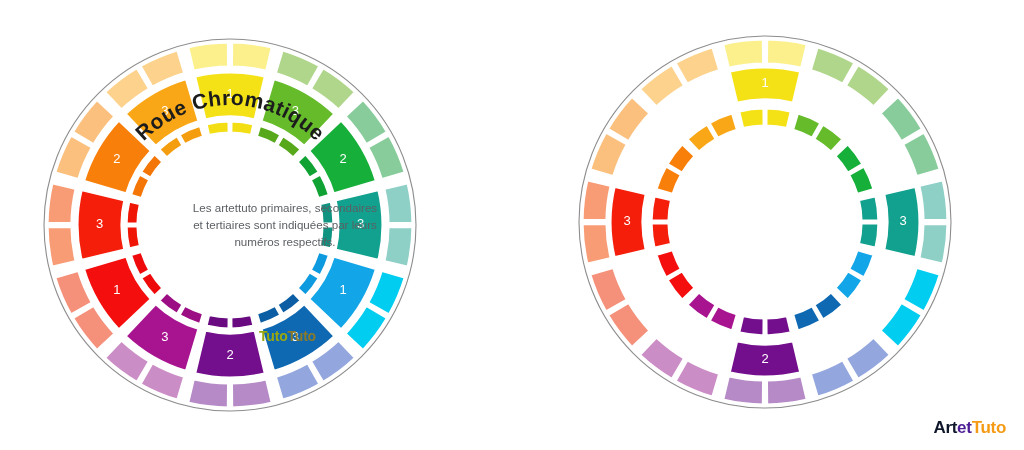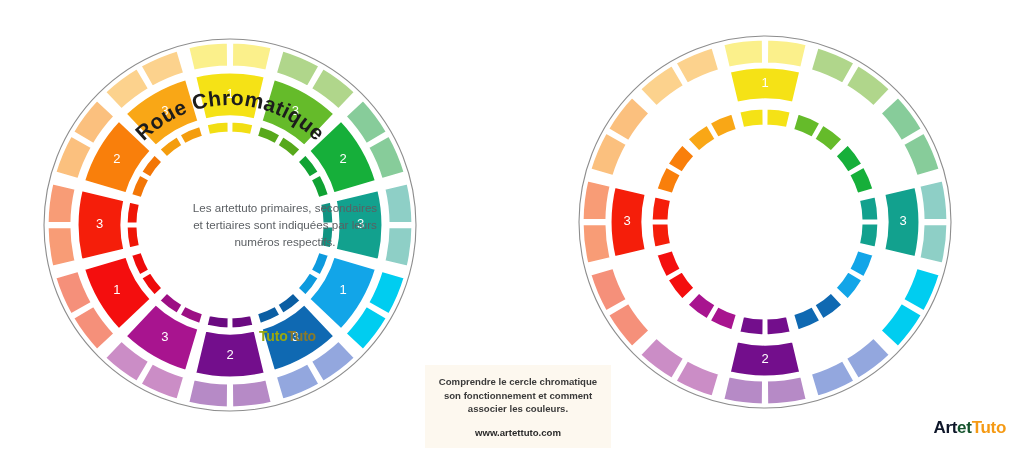--- a/index.html
+++ b/index.html
@@ -86,21 +86,21 @@
 
   #brand-logo{
     position:absolute;
     right:18px;bottom:12px;
     font-size:17px;
     font-weight:bold;
     letter-spacing:-0.3px;
     font-family:"Liberation Sans", sans-serif;
   }
   #brand-logo .b-art{color:#0f172a;}
-  #brand-logo .b-et{color:#14532d;}
+  #brand-logo .b-et{color:#4c1d95;}
   #brand-logo .b-tuto{color:#f59a14;}
 </style>
 </head>
 <body>
 
 <div id="stage">
 
   <div class="wheel-wrap" id="wheel-left-wrap">
     <svg id="svg-left" width="380" height="450" viewBox="0 0 380 450">
       <defs>
@@ -249,24 +249,18 @@
           <path d="M 69.26298552279057 89.03683521231142 A 183 183 0 0 1 102.12047957819115 64.32186363920079 L 114.80893865220875 85.86259265023892 A 158 158 0 0 0 86.44017329290115 107.20120198658582 Z" fill="#fcd28d" stroke="#ffffff" stroke-width="3.2" stroke-linejoin="round"></path>
           <path d="M 104.8864885010655 62.724907642998375 A 183 183 0 0 1 142.71902876488986 46.62696887288061 L 149.86123795001419 70.58503323450896 A 158 158 0 0 0 117.19707750365218 84.48380004149587 Z" fill="#fcd28d" stroke="#ffffff" stroke-width="3.2" stroke-linejoin="round"></path>
           <path d="M 116.67202376829577 139.17048750930877 A 114 114 0 0 1 137.14062662247974 123.77427570966606 L 146.2763171557724 139.2836005976135 A 96 96 0 0 0 129.0395989627754 152.2488315867863 Z" fill="#f9a716" stroke="#ffffff" stroke-width="3.2" stroke-linejoin="round"></path>
           <path d="M 138.86371414820474 122.77945066285145 A 114 114 0 0 1 162.43152611583304 112.7512265109748 L 167.57391672912254 130.0010328513472 A 96 96 0 0 0 147.72733823006715 138.44585318976965 Z" fill="#f9a716" stroke="#ffffff" stroke-width="3.2" stroke-linejoin="round"></path>
         </g>
       <circle id="right-guide" cx="195" cy="222" r="186" fill="none" stroke="#8d8d8d" stroke-width="1.1"></circle>
     </svg>
 
   </div>
 
-  <div id="caption-box">
-    <div class="cap-line">Comprendre le cercle chromatique</div>
-    <div class="cap-line">son fonctionnement et comment</div>
-    <div class="cap-line">associer les couleurs.</div>
-    <div class="cap-url">www.artettuto.com</div>
-  </div>
 
   <div id="brand-logo">
     <span class="b-art">Art</span><span class="b-et">et</span><span class="b-tuto">Tuto</span>
   </div>
 
 </div>
 
 </body></html>

